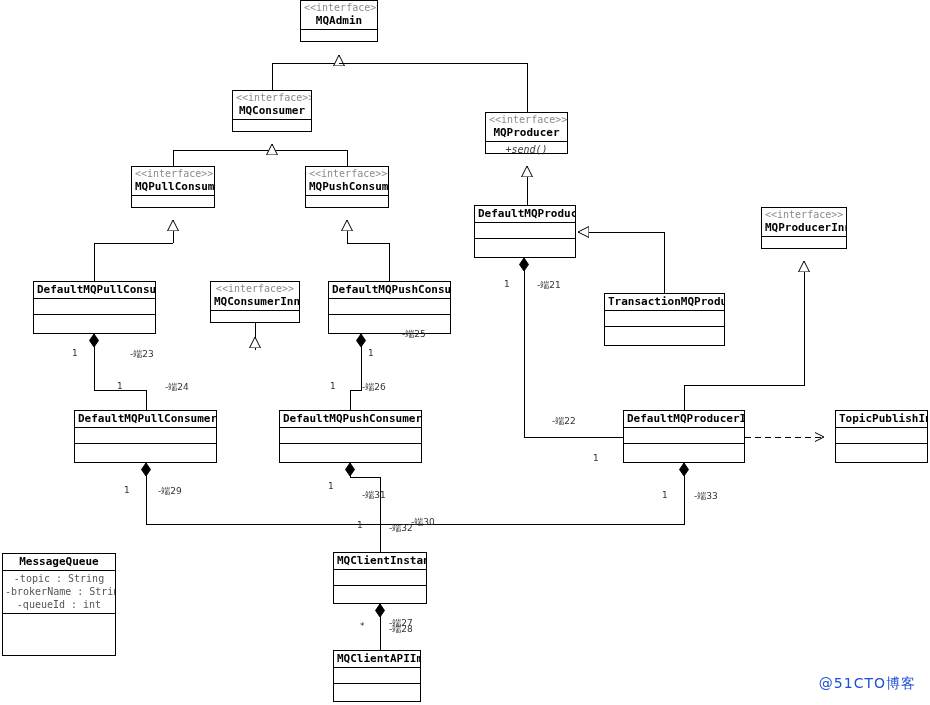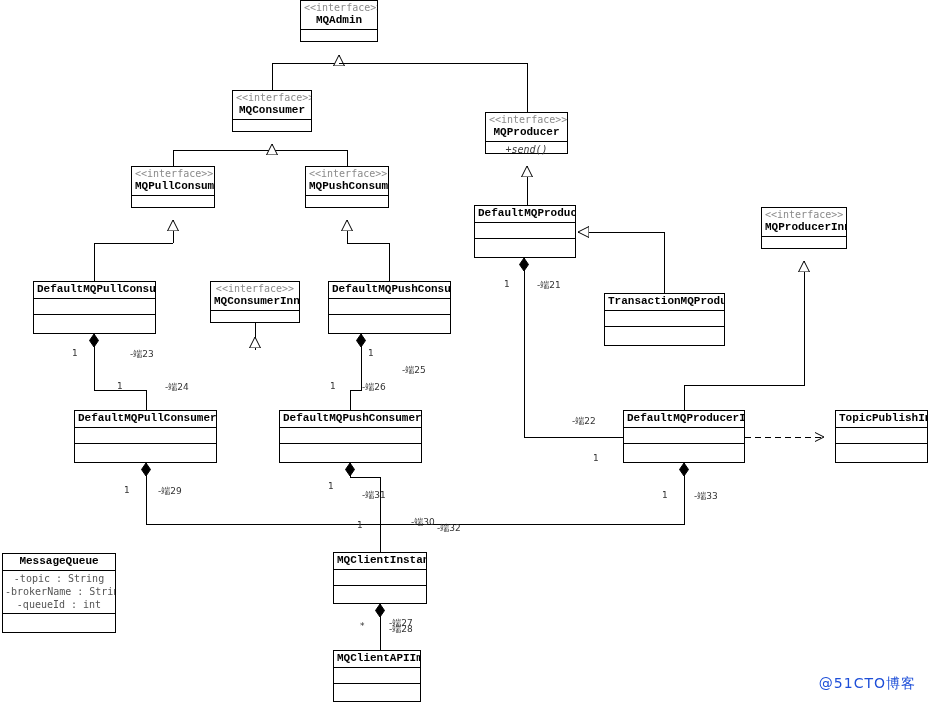--- a/index.html
+++ b/index.html
@@ -40,21 +40,20 @@
     color:#8a8a8a;
     line-height:12px;
     letter-spacing:0px;
   }
   .cname{
     display:block;
     font-size:11px;
     color:#000;
     line-height:13px;
     font-weight:bold;
-    font-family:Liberation Mono, monospace;
   }
   .op{
     display:block;
     font-size:10px;
     font-style:italic;
     color:#3a3a3a;
     text-align:center;
     padding:1px 3px;
     line-height:13px;
   }
@@ -256,21 +255,21 @@
         <div class="cmp blank"></div>
         <div class="cmp blank"></div>
       </div>
       <div class="node" style="left: 835px; top: 410px; width: 93px; height: 53px;">
         <div class="cmp head">
           <span class="cname">TopicPublishInfo</span>
         </div>
         <div class="cmp blank"></div>
         <div class="cmp blank"></div>
       </div>
-      <div class="node" style="left: 2px; top: 553px; width: 114px; height: 80px;">
+      <div class="node" style="left: 2px; top: 553px; width: 114px; height: 103px;">
         <div class="cmp head">
           <span class="cname">MessageQueue</span>
         </div>
         <div class="cmp attrs">
           <span class="attr">-topic : String</span>
           <span class="attr">-brokerName : String</span>
           <span class="attr">-queueId : int</span>
         </div>
         <div class="cmp blank"></div>
       </div>
@@ -288,34 +287,34 @@
         <div class="cmp blank"></div>
         <div class="cmp blank"></div>
       </div>
     </div>
   <div id="labels-layer">
       <div class="lbl" style="left: 72px; top: 348px;">1</div>
       <div class="lbl" style="left: 106px; top: 348px; margin-left: 24px;">-端23</div>
       <div class="lbl" style="left: 117px; top: 381px;">1</div>
       <div class="lbl" style="left: 165px; top: 381px;">-端24</div>
       <div class="lbl" style="left: 368px; top: 348px;">1</div>
-      <div class="lbl" style="left: 402px; top: 364px;">-端25</div>
+      <div class="lbl" style="left: 402px; top: 328px;">-端25</div>
       <div class="lbl" style="left: 330px; top: 381px;">1</div>
       <div class="lbl" style="left: 362px; top: 381px;">-端26</div>
       <div class="lbl" style="left: 504px; top: 279px;">1</div>
       <div class="lbl" style="left: 537px; top: 279px;">-端21</div>
-      <div class="lbl" style="left: 572px; top: 415px;">-端22</div>
+      <div class="lbl" style="left: 552px; top: 415px;">-端22</div>
       <div class="lbl" style="left: 593px; top: 453px;">1</div>
       <div class="lbl" style="left: 124px; top: 485px;">1</div>
       <div class="lbl" style="left: 158px; top: 485px;">-端29</div>
       <div class="lbl" style="left: 328px; top: 481px;">1</div>
       <div class="lbl" style="left: 362px; top: 481px; margin-top: 8px;">-端31</div>
       <div class="lbl" style="left: 357px; top: 520px;">1</div>
       <div class="lbl" style="left: 389px; top: 516px; margin-left: 22px;">-端30</div>
-      <div class="lbl" style="left: 389px; top: 522px; margin-left: 48px;">-端32</div>
+      <div class="lbl" style="left: 389px; top: 522px;">-端32</div>
       <div class="lbl" style="left: 662px; top: 490px;">1</div>
       <div class="lbl" style="left: 694px; top: 490px;">-端33</div>
       <div class="lbl" style="left: 360px; top: 621px;">*</div>
       <div class="lbl" style="left: 389px; top: 617px;">-端27</div>
       <div class="lbl" style="left: 389px; top: 623px;">-端28</div>
     </div>
 
   <div class="watermark">@51CTO博客</div>
 </div>
 

